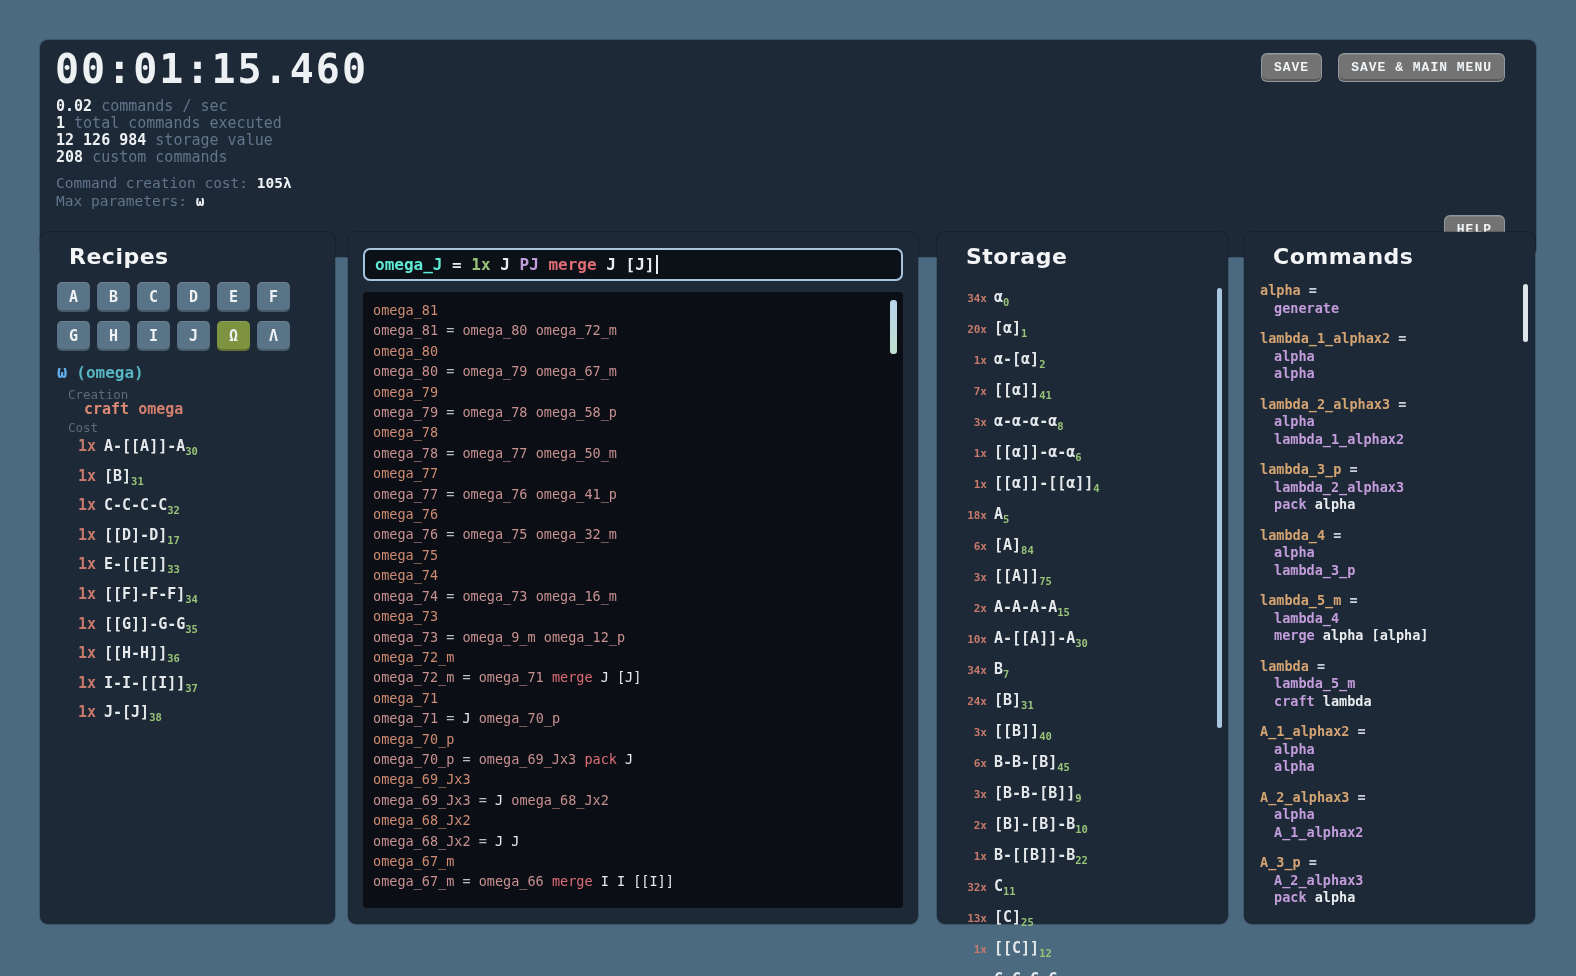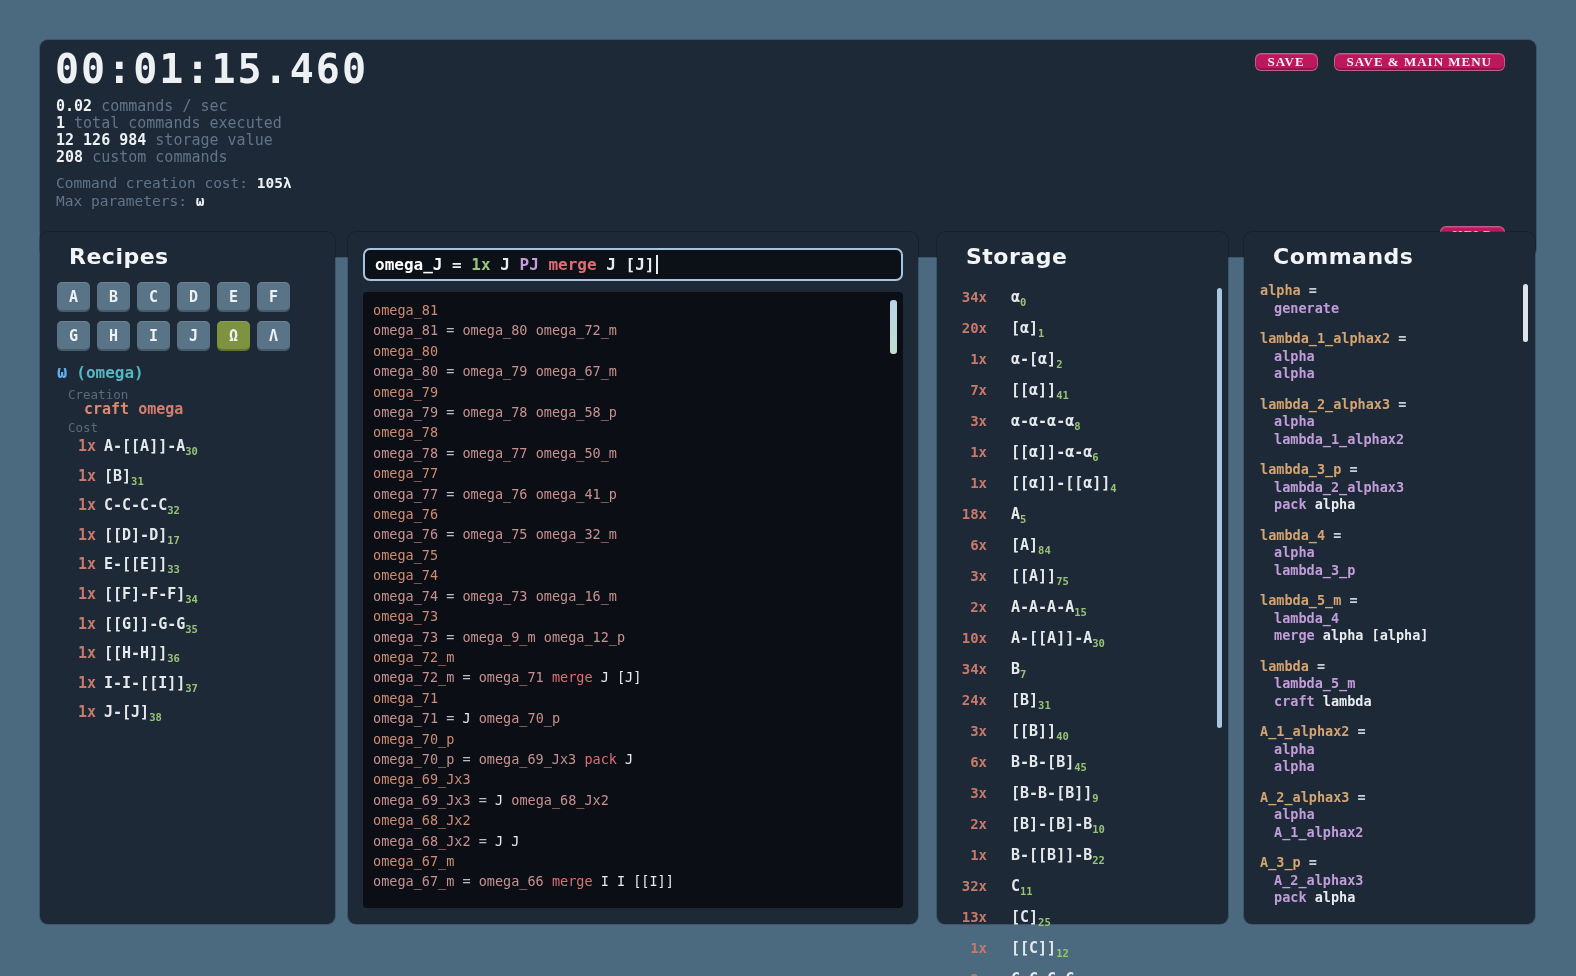--- a/index.html
+++ b/index.html
@@ -8,23 +8,23 @@
   .panel{position:absolute;background:#1d2936;border-radius:8px;box-shadow:0 0 0 1px rgba(0,0,0,.18);}
 
   
   .header{left:40px;top:40px;width:1496px;height:217px;}
   .timer{position:absolute;left:15px;top:6px;font-size:40px;font-weight:bold;letter-spacing:2px;color:#eef1f4;}
   .stats{position:absolute;left:16px;top:58px;font-size:15px;line-height:17px;}
   .stat .v{color:#eef1f4;font-weight:bold;}
   .stat .l{color:#62748a;}
   .meta{position:absolute;left:16px;top:134px;font-size:14.5px;line-height:18px;color:#62748a;}
   .meta b{color:#eef1f4;font-weight:bold;}
-  .btn{display:inline-block;background:#be185d;color:#f0f4f7;font-family:Liberation Serif, serif;
+  .btn{display:inline-block;background:#737373;color:#f0f4f7;font-family:Liberation Mono, monospace;
        font-size:13px;font-weight:bold;letter-spacing:1px;border:1px solid rgba(200,220,235,.35);
-       border-radius:6px;padding:0 12px;box-shadow:inset 0 -2px 0 rgba(0,0,0,.22),inset 0 1px 0 rgba(255,255,255,.12);
+       border-radius:6px;padding:6px 12px;box-shadow:inset 0 -2px 0 rgba(0,0,0,.22),inset 0 1px 0 rgba(255,255,255,.12);
        cursor:pointer;}
   .hdr-buttons{position:absolute;top:13px;right:31px;display:flex;gap:16px;}
   .help-wrap{position:absolute;right:31px;bottom:13px;}
 
   
   .recipes{left:40px;top:232px;width:295px;height:692px;}
   .panel h2{margin:0;position:absolute;left:29px;top:12px;font-family:"DejaVu Sans",sans-serif;
             font-size:22px;font-weight:bold;color:#f2f4f6;letter-spacing:.5px;}
   .letters{position:absolute;left:17px;top:50px;display:flex;flex-wrap:wrap;gap:9px 7px;width:240px;}
   .letter{width:33px;height:30px;border-radius:5px;background:#5a7487;color:#eef2f5;font-weight:bold;
@@ -50,35 +50,35 @@
   .cmd-input{position:absolute;left:15px;top:16px;width:516px;height:29px;background:#0c1118;
              border:2px solid #a6c4de;border-radius:7px;display:flex;align-items:center;
              padding:0 10px;font-size:16px;font-weight:bold;white-space:nowrap;overflow:hidden;}
   .cursor{display:inline-block;width:2px;height:19px;background:#e8ecef;margin-left:2px;vertical-align:middle;}
   .cmd-list{position:absolute;left:15px;right:15px;top:60px;bottom:16px;background:#0b0f15;
             border-radius:4px;padding:8px 0 0 10px;font-size:13.5px;line-height:20.4px;overflow:hidden;}
   .log-line{white-space:nowrap;}
 
   
   .tk{white-space:pre;}
-  .tk-tan{color:#ffffff;}
+  .tk-tan{color:#5eead4;}
   .tk-wh{color:#e8ecef;}
   .tk-grn{color:#98c379;}
   .tk-pur{color:#c39ddb;}
   .tk-red{color:#e06c75;}
   .tk-ttl{color:#cf8c72;}
   .tk-ref{color:#c89090;}
   .tk-op{color:#b8c0c8;}
   .tk-kw{color:#e06c75;}
 
   
   .storage{left:937px;top:232px;width:291px;height:692px;}
   .store-list{position:absolute;left:14px;top:52px;right:14px;bottom:10px;font-size:15px;line-height:26px;}
   .store-row{white-space:nowrap;}
-  .count{display:inline-block;width:36px;text-align:right;margin-right:24px;color:#c7796b;font-size:14px;font-weight:bold;}
+  .count{display:inline-block;width:36px;text-align:right;margin-right:7px;color:#c7796b;font-size:11px;font-weight:bold;}
 
   
   .commands{left:1244px;top:232px;width:291px;height:692px;}
   .cmd-blocks{position:absolute;left:16px;top:50px;right:14px;bottom:10px;font-size:13.5px;line-height:17.5px;}
   .cmd-block{margin-bottom:13px;cursor:pointer;}
   .cmd-name{color:#d4a472;font-weight:bold;white-space:nowrap;}
   .cmd-eq{color:#c9cfd6;}
   .cmd-line{padding-left:14px;font-weight:bold;white-space:nowrap;}
 
   

